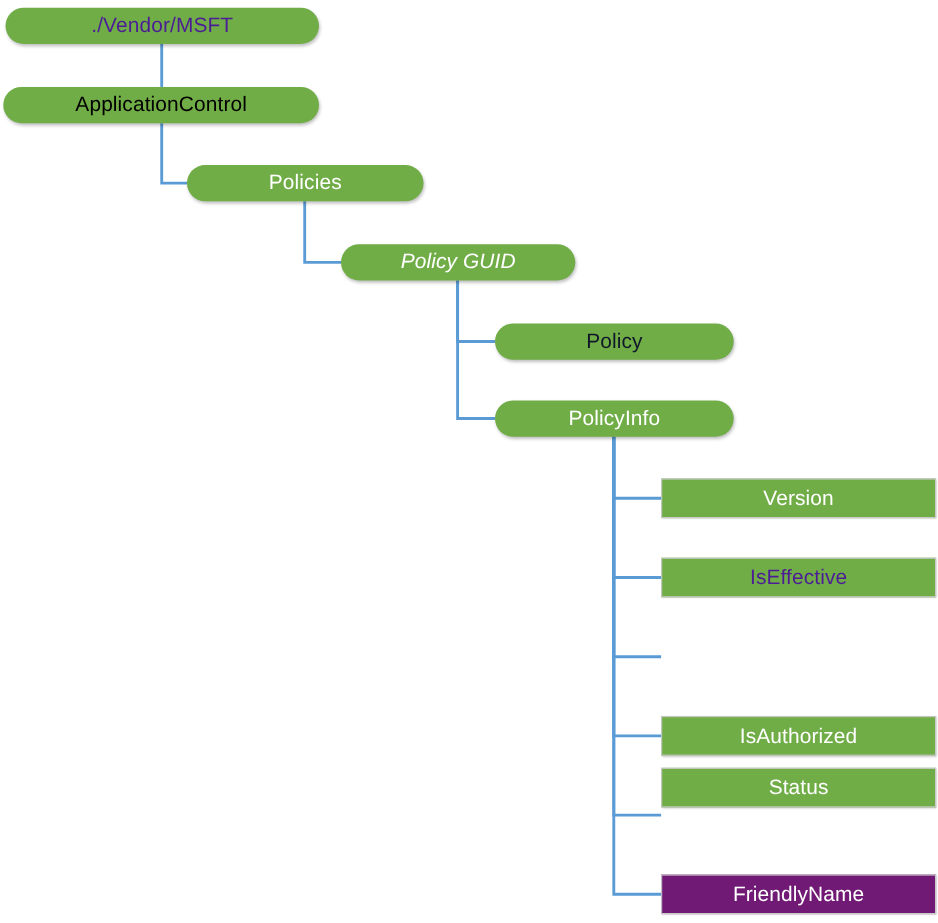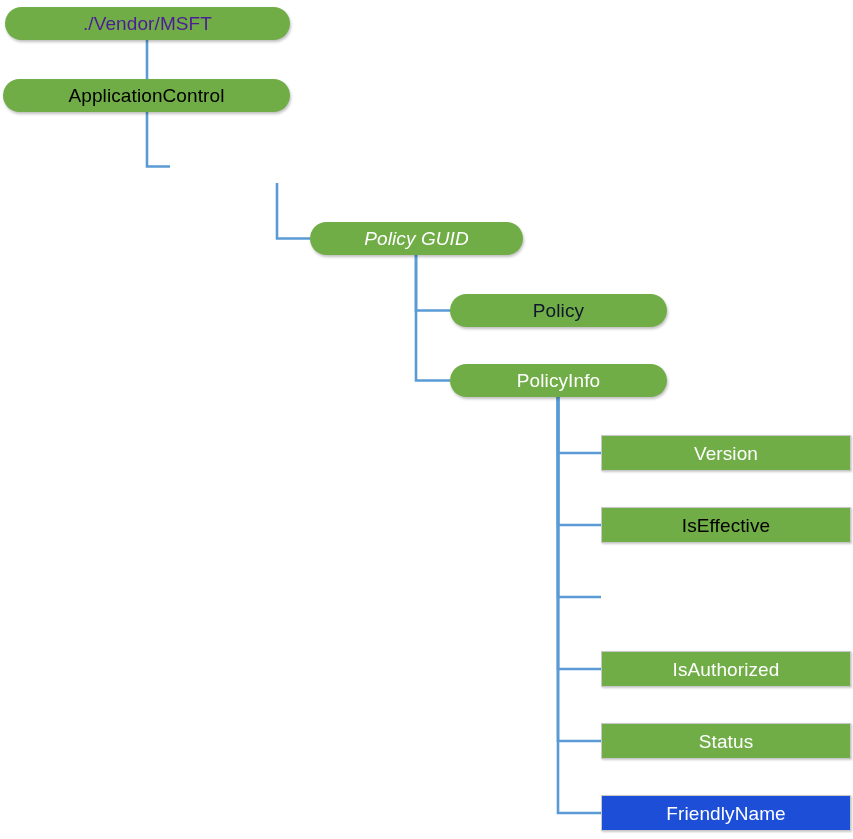--- a/index.html
+++ b/index.html
@@ -71,37 +71,40 @@
       <polyline points="558,397 558,669 601,669" fill="none" stroke="#5B9BD5" stroke-width="2.6" stroke-linecap="butt" stroke-linejoin="miter"></polyline>
       <polyline points="558,397 558,741 601,741" fill="none" stroke="#5B9BD5" stroke-width="2.6" stroke-linecap="butt" stroke-linejoin="miter"></polyline>
       <polyline points="558,397 558,813 601,813" fill="none" stroke="#5B9BD5" stroke-width="2.6" stroke-linecap="butt" stroke-linejoin="miter"></polyline>
     </svg>
 <div class="node rounded" style="left: 5px; top: 7px; width: 285px; height: 33px; background: rgb(112, 173, 71); color: #4c1d95;">
       <span class="label">./Vendor/MSFT</span>
     </div>
     <div class="node rounded" style="left: 3px; top: 79px; width: 287px; height: 33px; background: rgb(112, 173, 71); color: #000000;">
       <span class="label">ApplicationControl</span>
     </div>
+    <div class="node rounded" style="left: 170px; top: 150px; width: 215px; height: 33px; background: rgb(112, 173, 71); color: rgb(255, 255, 255);">
+      <span class="label">Policies</span>
+    </div>
     <div class="node rounded italic" style="left: 310px; top: 222px; width: 213px; height: 33px; background: rgb(112, 173, 71); color: rgb(255, 255, 255);">
       <span class="label">Policy GUID</span>
     </div>
     <div class="node rounded" style="left: 450px; top: 294px; width: 217px; height: 33px; background: rgb(112, 173, 71); color: #0f172a;">
       <span class="label">Policy</span>
     </div>
     <div class="node rounded" style="left: 450px; top: 364px; width: 217px; height: 33px; background: rgb(112, 173, 71); color: rgb(255, 255, 255);">
       <span class="label">PolicyInfo</span>
     </div>
     <div class="node" style="left: 601px; top: 435px; width: 250px; height: 36px; background: rgb(112, 173, 71); color: rgb(255, 255, 255); border-color: rgb(201, 201, 201);">
       <span class="label">Version</span>
     </div>
-    <div class="node" style="left: 601px; top: 507px; width: 250px; height: 36px; background: rgb(112, 173, 71); color: #000000; border-color: rgb(201, 201, 201);">
+    <div class="node" style="left: 601px; top: 507px; width: 250px; height: 36px; background: rgb(112, 173, 71); color: #4c1d95; border-color: rgb(201, 201, 201);">
       <span class="label">IsEffective</span>
     </div>
     <div class="node" style="left: 601px; top: 651px; width: 250px; height: 36px; background: rgb(112, 173, 71); color: rgb(255, 255, 255); border-color: rgb(201, 201, 201);">
       <span class="label">IsAuthorized</span>
     </div>
-    <div class="node" style="left: 601px; top: 723px; width: 250px; height: 36px; background: rgb(112, 173, 71); color: rgb(255, 255, 255); border-color: rgb(201, 201, 201);">
+    <div class="node" style="left: 601px; top: 698px; width: 250px; height: 36px; background: rgb(112, 173, 71); color: rgb(255, 255, 255); border-color: rgb(201, 201, 201);">
       <span class="label">Status</span>
     </div>
-    <div class="node" style="left: 601px; top: 795px; width: 250px; height: 36px; background: #1d4ed8; color: rgb(255, 255, 255); border-color: rgb(201, 201, 201);">
+    <div class="node" style="left: 601px; top: 795px; width: 250px; height: 36px; background: #701a75; color: rgb(255, 255, 255); border-color: rgb(201, 201, 201);">
       <span class="label">FriendlyName</span>
     </div>
   </div>
 
 </body></html>

